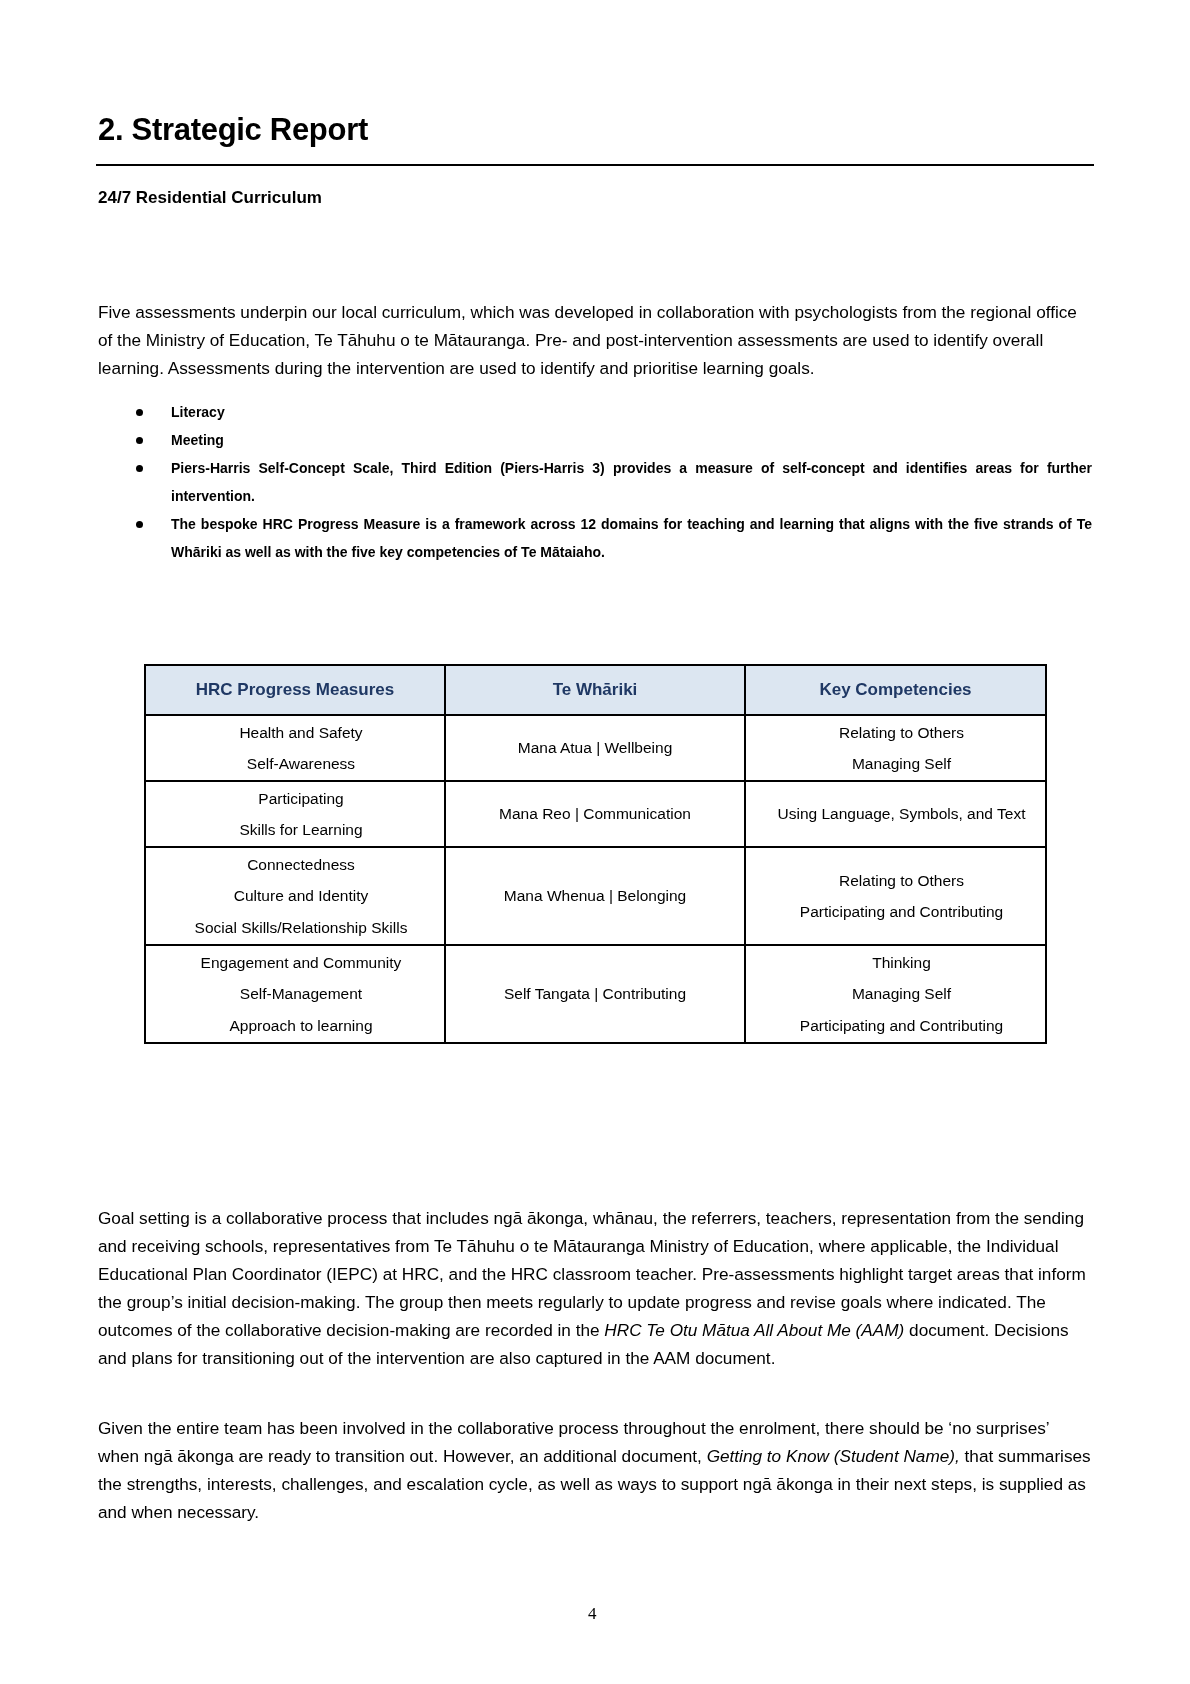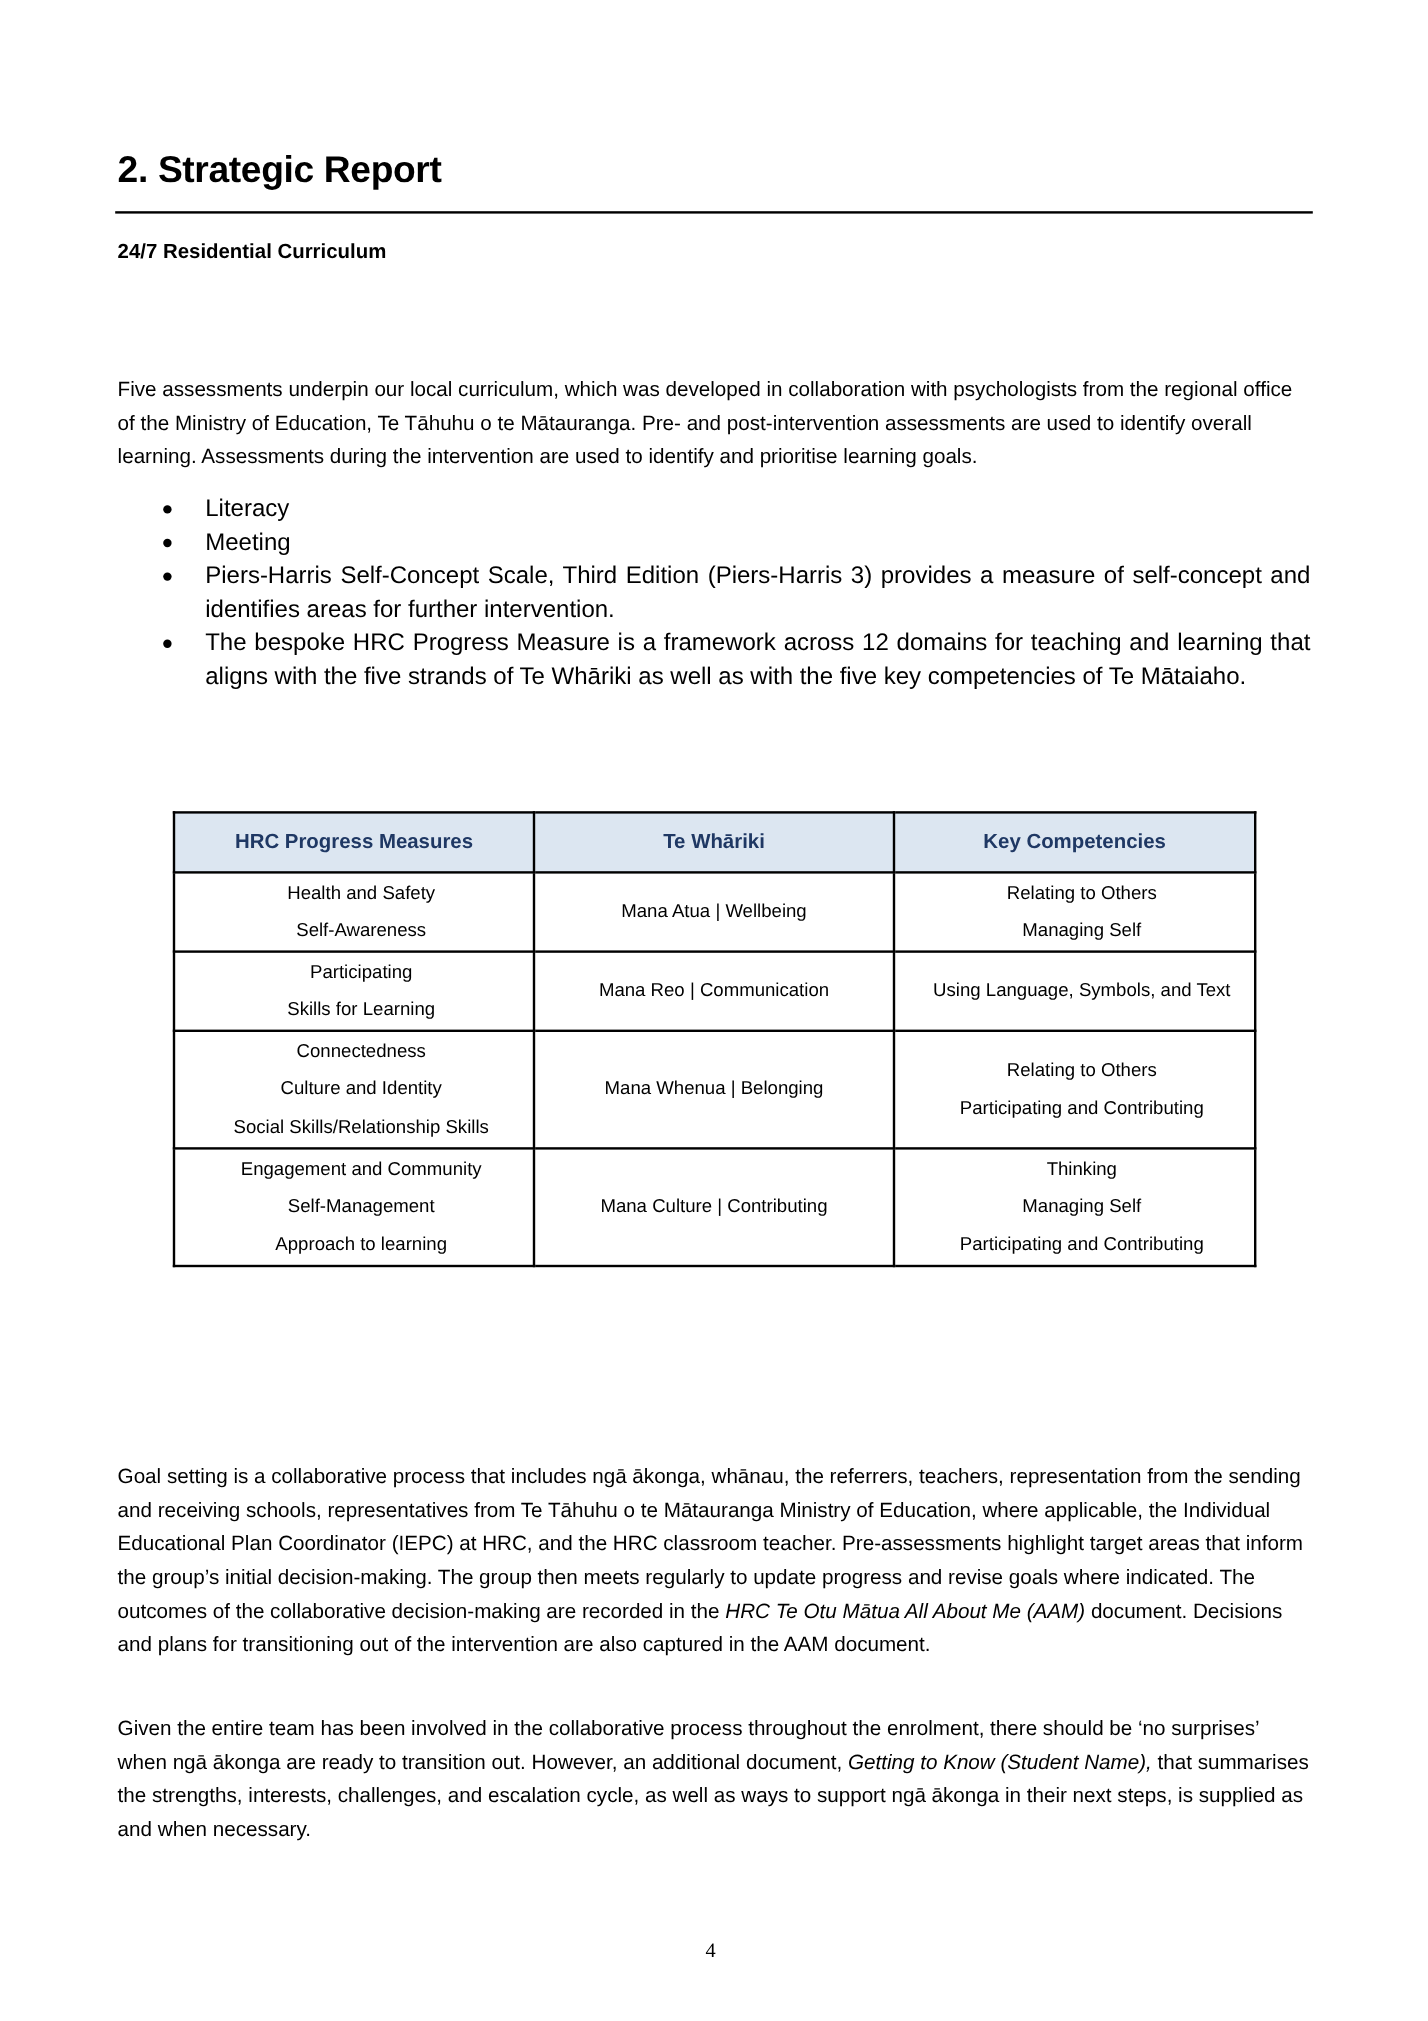--- a/index.html
+++ b/index.html
@@ -1,21 +1,21 @@
 <!DOCTYPE html>
 <html><head>
 <meta charset="utf-8">
 <style>
   html, body { margin: 0; padding: 0; background: #ffffff; }
   body {
     width: 1190px; height: 1684px; position: relative; overflow: hidden;
     font-family: "Liberation Sans", "DejaVu Sans", sans-serif;
     color: #000;
   }
-  .page { position: absolute; left: 0; top: 12px; width: 1190px; height: 1256px; }
+  .page { position: absolute; left: 0; top: 0; width: 1190px; height: 1256px; }
   .h1 {
     position: absolute; left: 98px; top: 112px;
     font-size: 31px; font-weight: bold; letter-spacing: -0.3px;
     margin: 0;
   }
   .rule {
     position: absolute; left: 96px; top: 164px; width: 998px; height: 2px;
     background: #000;
   }
   .h2 {
@@ -25,21 +25,21 @@
   .para {
     position: absolute; left: 98px; width: 994px;
     font-size: 17.2px; line-height: 28px; margin: 0;
     text-align: left;
   }
   .p1 { top: 226px; line-height: 31px; }
   .p2 { top: 298px; }
   .bullets {
     position: absolute; left: 98px; top: 398px; width: 994px;
     list-style: none; margin: 0; padding: 0;
-    font-size: 20px; line-height: 28px;
+    font-size: 14px; line-height: 28px; font-weight: bold;
   }
   .bullets li { position: relative; padding-left: 73px; margin: 0; text-align: justify; }
   .bullets .dot {
     position: absolute; left: 38px; top: 11px; width: 7px; height: 7px;
     border-radius: 50%; background: #000;
   }
   table.grid {
     position: absolute; left: 144px; top: 664px; width: 901px;
     border-collapse: collapse; table-layout: fixed;
     font-size: 15.5px;
@@ -128,21 +128,21 @@
           <span class="ln">Relating to Others</span>
           <span class="ln">Participating and Contributing</span>
         </td>
       </tr>
       <tr class="r3">
         <td>
           <span class="ln">Engagement and Community</span>
           <span class="ln">Self-Management</span>
           <span class="ln">Approach to learning</span>
         </td>
-        <td>Mana Culture | Contributing</td>
+        <td>Self Tangata | Contributing</td>
         <td>
           <span class="ln">Thinking</span>
           <span class="ln">Managing Self</span>
           <span class="ln">Participating and Contributing</span>
         </td>
       </tr>
     </tbody>
   </table>
 
   <p class="para p3"><span>Goal setting is a collaborative process that includes ngā ākonga, whānau, the referrers, teachers, representation from the sending and receiving schools, representatives from Te Tāhuhu o te Mātauranga Ministry of Education, where applicable, the Individual Educational Plan Coordinator (IEPC) at HRC, and the HRC classroom teacher. Pre-assessments highlight target areas that inform the group’s initial decision-making. The group then meets regularly to update progress and revise goals where indicated. The outcomes of the collaborative decision-making are recorded in the </span><em>HRC Te Otu Mātua All About Me (AAM)</em><span> document. Decisions and plans for transitioning out of the intervention are also captured in the AAM document.</span></p>

